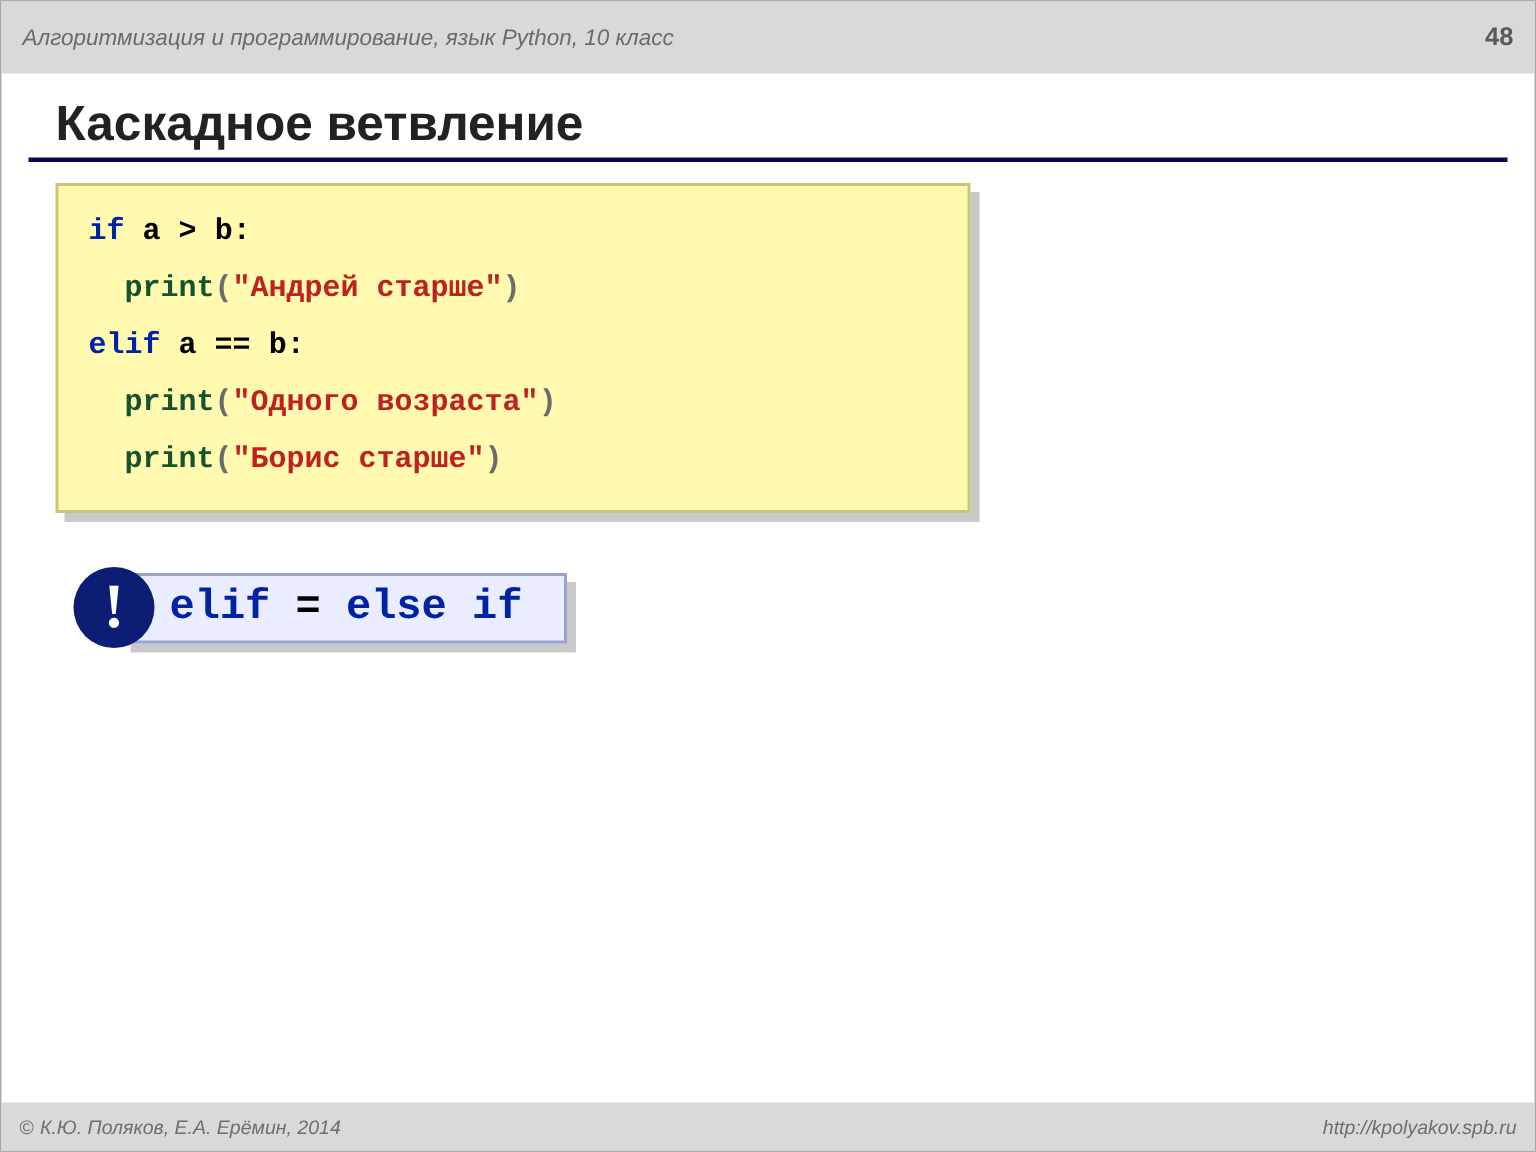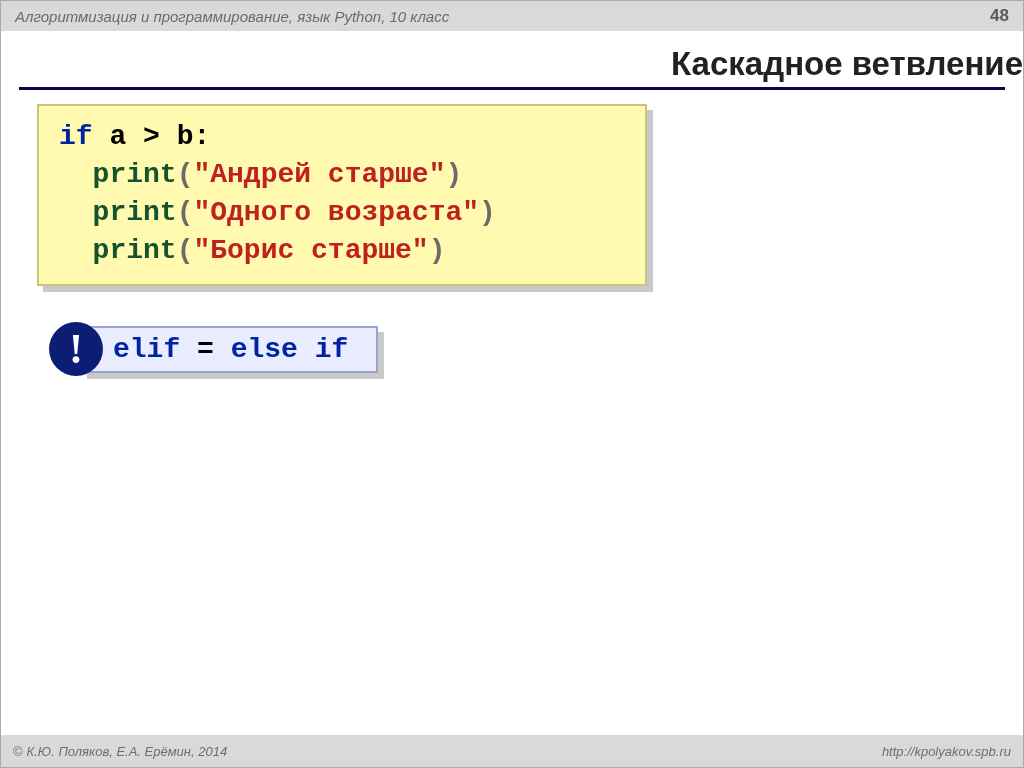--- a/index.html
+++ b/index.html
@@ -7,54 +7,53 @@
   body {
     width: 1024px;
     height: 768px;
     background: #ffffff;
     border: 1px solid #aaa;
     font-family: Arial, sans-serif;
     position: relative;
     overflow: hidden;
   }
   .header-bar {
-    height: 30px;
+    height: 48px;
     background: #d9d9d9;
     display: flex;
     align-items: center;
     justify-content: space-between;
     padding: 0 14px;
     color: #6b6b6b;
     text-align: center;
   }
   .header-title { font-size: 15px; font-style: italic; }
   .header-pagenum { font-size: 17px; font-weight: bold; color: #5a5a5a; }
   .slide-title {
     margin: 14px 0 0 36px;
     font-family: Arial, sans-serif;
     font-weight: bold;
     font-size: 33px;
     color: #222;
-    text-align: right;
   }
   .title-rule {
     height: 0;
     border: none;
     border-top: 3px solid #070751;
     margin: 4px 18px 14px 18px;
   }
   .code-block {
     margin-left: 36px;
     width: 610px;
     background: #fffab0;
     border: 2px solid #c8c47e;
     box-shadow: 6px 6px 0 #c9c9c9;
     padding: 12px 16px 14px 20px;
     font-family: "Courier New", monospace;
-    font-size: 28px;
+    font-size: 20px;
     line-height: 38px;
     font-weight: bold;
   }
   .kw-blue    { color: #0023a3; }
   .kw-cyan    { color: #14532d; }
   .str-red    { color: #bf2020; }
   .op-gray    { color: #6b6b6b; }
   .txt-black  { color: #000; }
   .note-wrap {
     margin: 36px 0 0 48px;
@@ -118,20 +117,26 @@
   <div>
     <span class="kw-blue">if</span>
     <span class="txt-black">a</span>
     <span class="txt-black">&gt;</span>
     <span class="txt-black">b</span><span class="txt-black">:</span>
   </div>
   <div>
     &nbsp;&nbsp;<span class="kw-cyan">print</span><span class="op-gray">(</span><span class="str-red">"Андрей старше"</span><span class="op-gray">)</span>
   </div>
   <div>
+    <span class="kw-blue">elif</span>
+    <span class="txt-black">a</span>
+    <span class="txt-black">==</span>
+    <span class="txt-black">b</span><span class="txt-black">:</span>
+  </div>
+  <div>
     &nbsp;&nbsp;<span class="kw-cyan">print</span><span class="op-gray">(</span><span class="str-red">"Одного возраста"</span><span class="op-gray">)</span>
   </div>
   <div>
     &nbsp;&nbsp;<span class="kw-cyan">print</span><span class="op-gray">(</span><span class="str-red">"Борис старше"</span><span class="op-gray">)</span>
   </div>
 </div>
 
 <div class="note-wrap">
   <div class="bang-circle">!</div>
   <div class="note-box">

